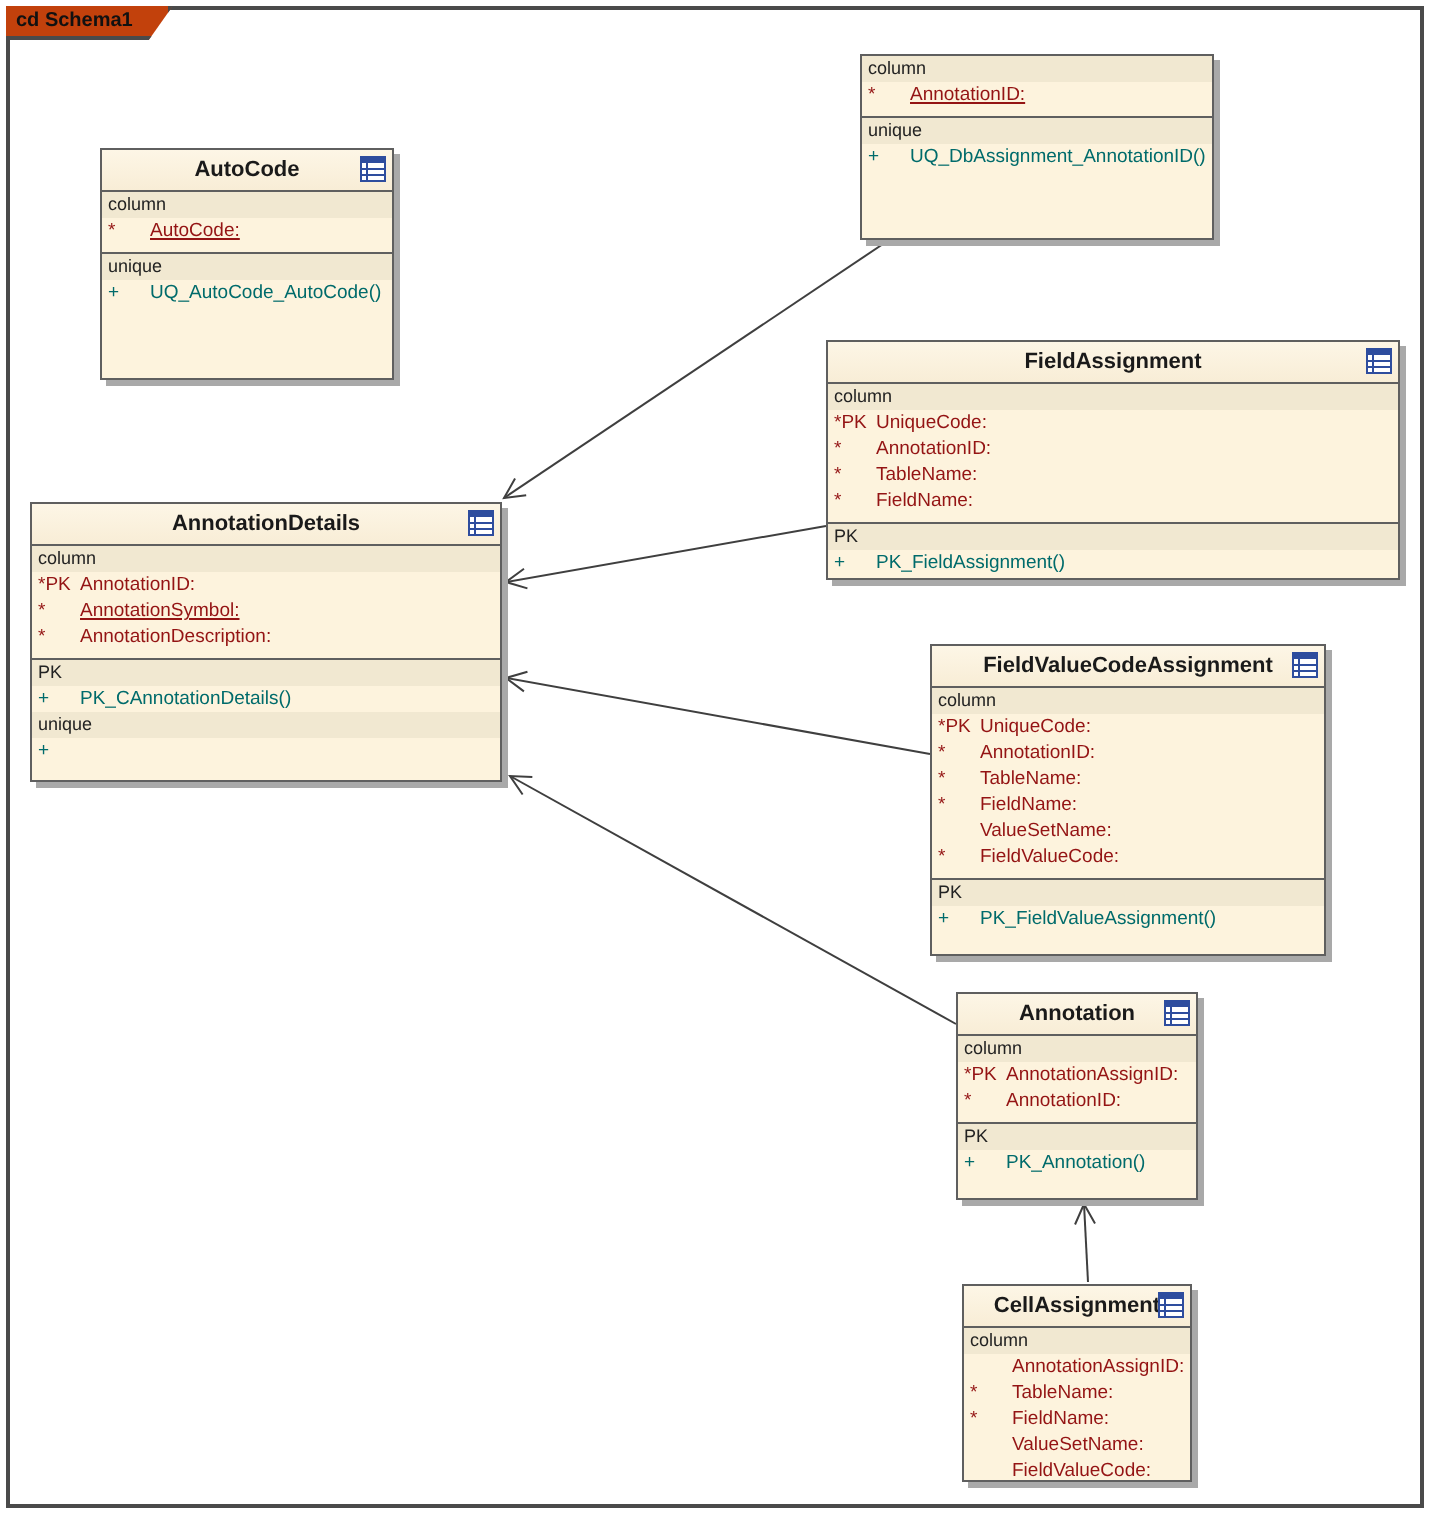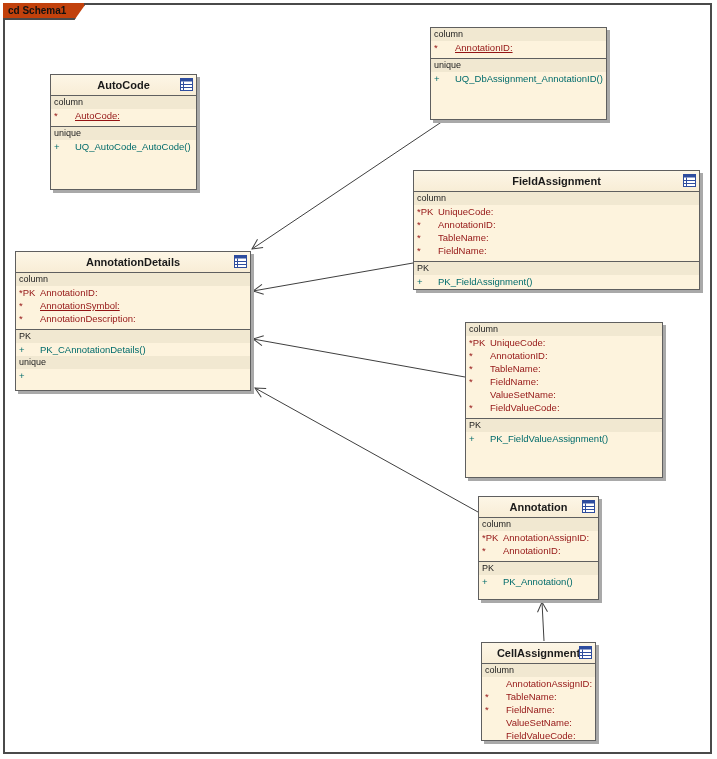--- a/index.html
+++ b/index.html
@@ -197,20 +197,30 @@
           <span class="txt">PK_CAnnotationDetails()</span>
         </div>
       <div class="glabel">unique</div>
       <div class="row op">
           <span class="pfx">+</span>
         </div>
     </div>
   </div>
 
   <div class="entity" style="left:465px;top:322px;width:198px;height:156px;">
+    <div class="etitle">
+      <span>FieldValueCodeAssignment</span>
+      <svg class="ticon" viewBox="0 0 13 13">
+          <rect x="0.5" y="0.5" width="12" height="12" fill="#fff" stroke="#2e4d9e"></rect>
+          <rect x="0.5" y="0.5" width="12" height="3" fill="#2e4d9e"></rect>
+          <line x1="0.5" y1="6.5" x2="12.5" y2="6.5" stroke="#2e4d9e"></line>
+          <line x1="0.5" y1="9.5" x2="12.5" y2="9.5" stroke="#2e4d9e"></line>
+          <line x1="3.5" y1="3.5" x2="3.5" y2="12.5" stroke="#2e4d9e"></line>
+        </svg>
+    </div>
     <div class="sec">
       <div class="glabel">column</div>
       <div class="row attr">
           <span class="pfx">*PK</span>
           <span class="txt">UniqueCode:</span>
         </div>
       <div class="row attr">
           <span class="pfx">*</span>
           <span class="txt">AnnotationID:</span>
         </div>

